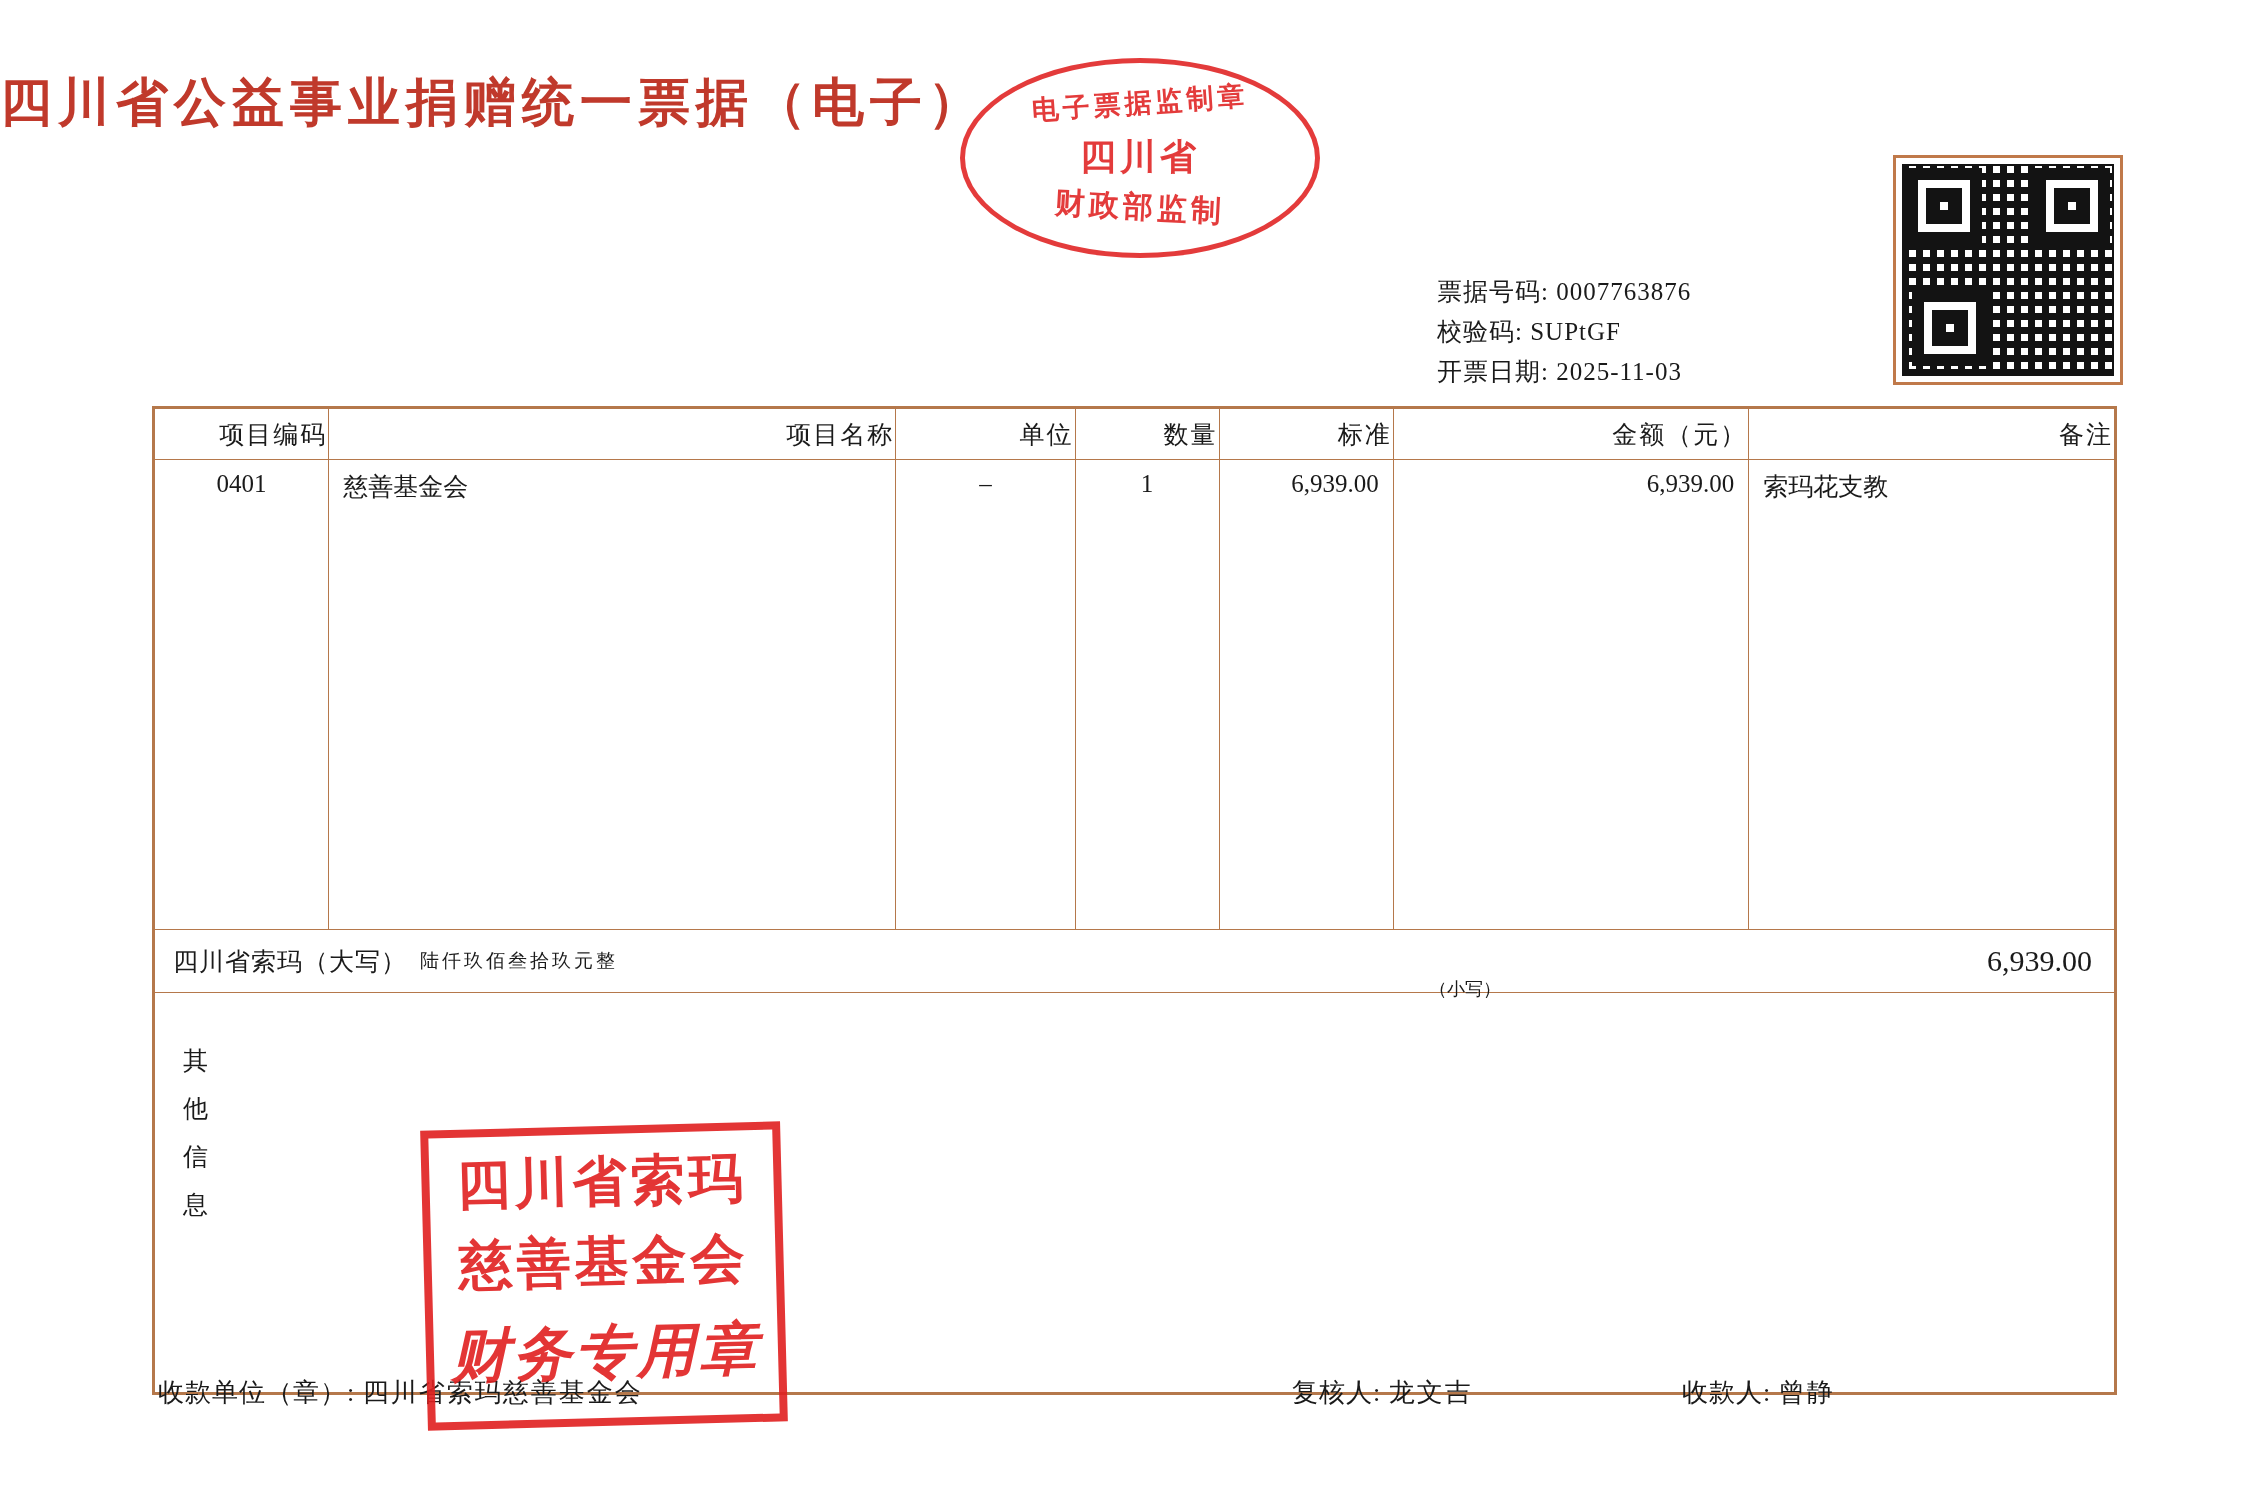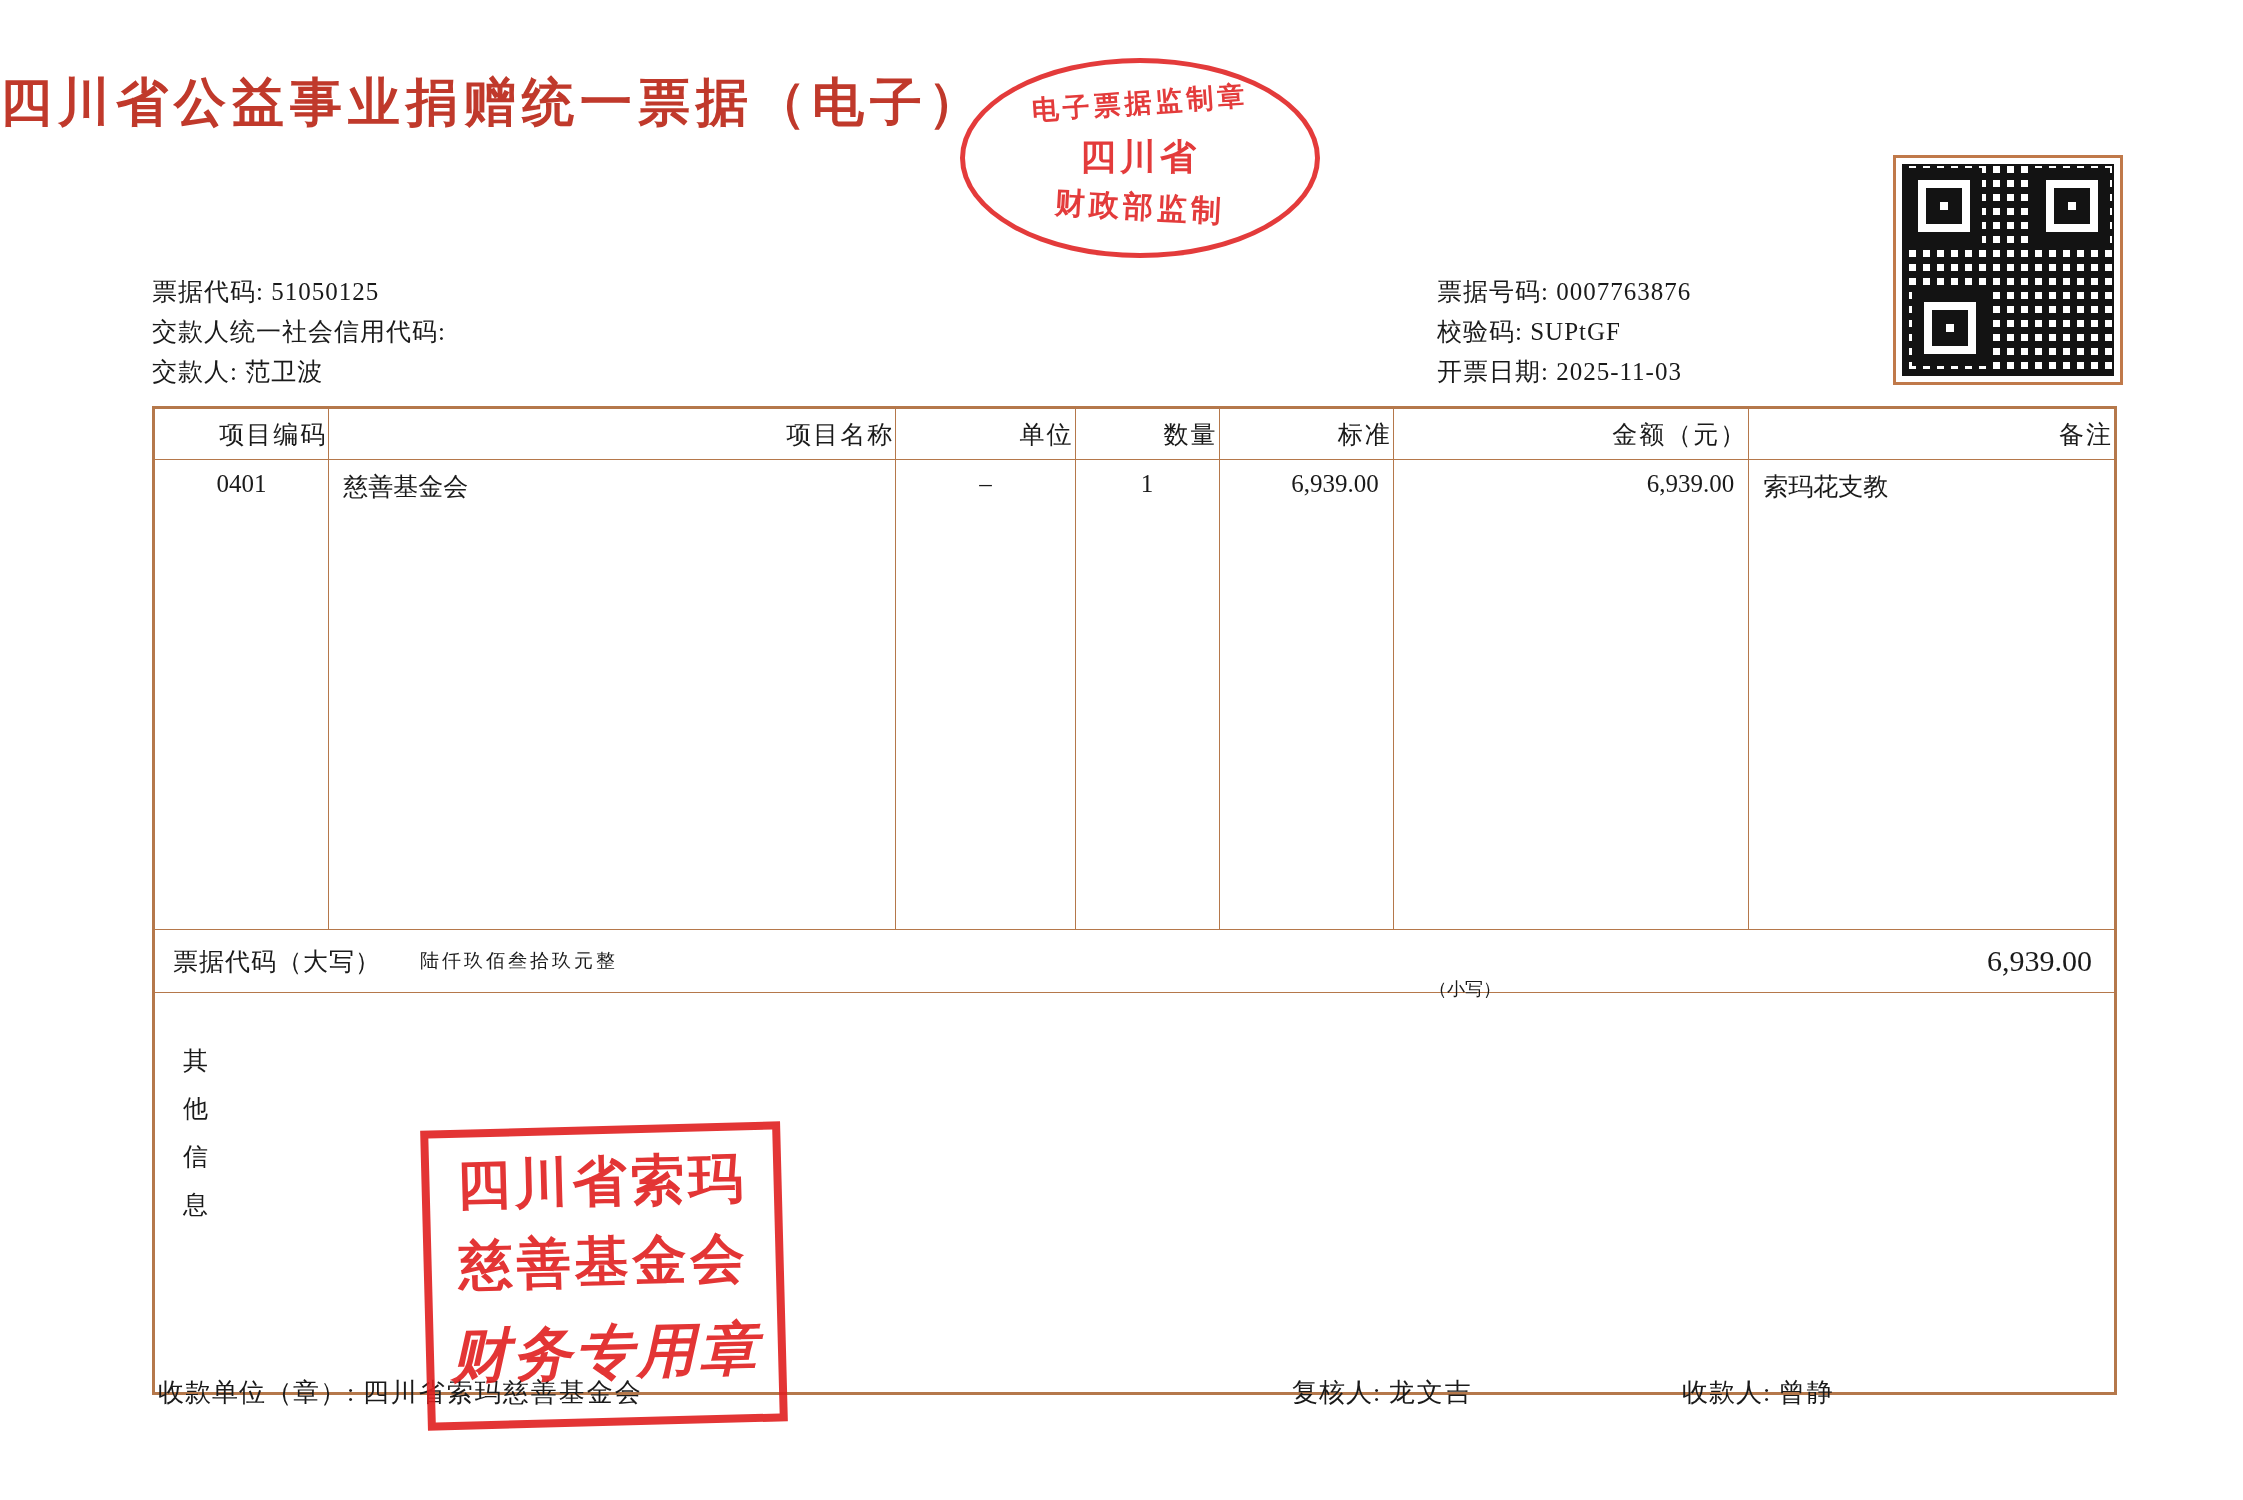--- a/index.html
+++ b/index.html
@@ -272,34 +272,20 @@
 <div class="receipt">
 
   <div class="title">四川省公益事业捐赠统一票据（电子）</div>
 
   <div class="qr-box">
     <div class="qr-inner">
       <div class="qr-corner-bl"></div>
     </div>
   </div>
 
-  <div class="meta-left">
-    <div class="meta-row">
-      <span class="meta-label">票据代码:</span>
-      <span class="meta-value mono">51050125</span>
-    </div>
-    <div class="meta-row">
-      <span class="meta-label">交款人统一社会信用代码:</span>
-      <span class="meta-value wide mono"></span>
-    </div>
-    <div class="meta-row">
-      <span class="meta-label">交款人:</span>
-      <span class="meta-value">范卫波</span>
-    </div>
-  </div>
 
   <div class="meta-right">
     <div class="meta-row">
       <span class="meta-label">票据号码:</span>
       <span class="meta-value mono">0007763876</span>
     </div>
     <div class="meta-row">
       <span class="meta-label">校验码:</span>
       <span class="meta-value mono">SUPtGF</span>
     </div>
@@ -328,21 +314,21 @@
           <td class="c-name">慈善基金会</td>
           <td class="c-unit">–</td>
           <td class="c-qty">1</td>
           <td class="c-std">6,939.00</td>
           <td class="c-amount">6,939.00</td>
           <td class="c-remark">索玛花支教</td>
         </tr>
         <tr class="total-row">
           <td colspan="7">
             <div class="total-cell">
-              <span class="total-caps-label">票据代码（大写）</span>
+              <span class="total-caps-label">四川省索玛（大写）</span>
               <span class="total-caps-value">陆仟玖佰叁拾玖元整</span>
               <span class="total-lower-label">（小写）</span>
               <span class="total-lower-value">6,939.00</span>
             </div>
           </td>
         </tr>
         <tr class="other-row">
           <td colspan="7">
             <div class="other-label">其他信息</div>
           </td>

